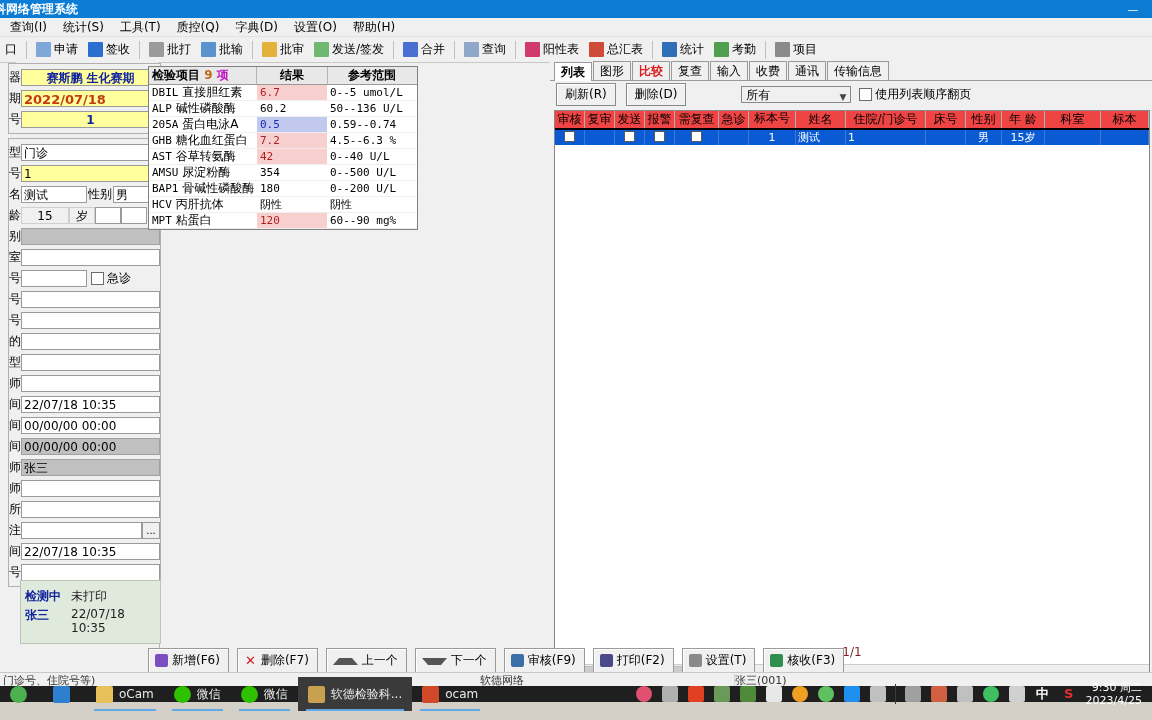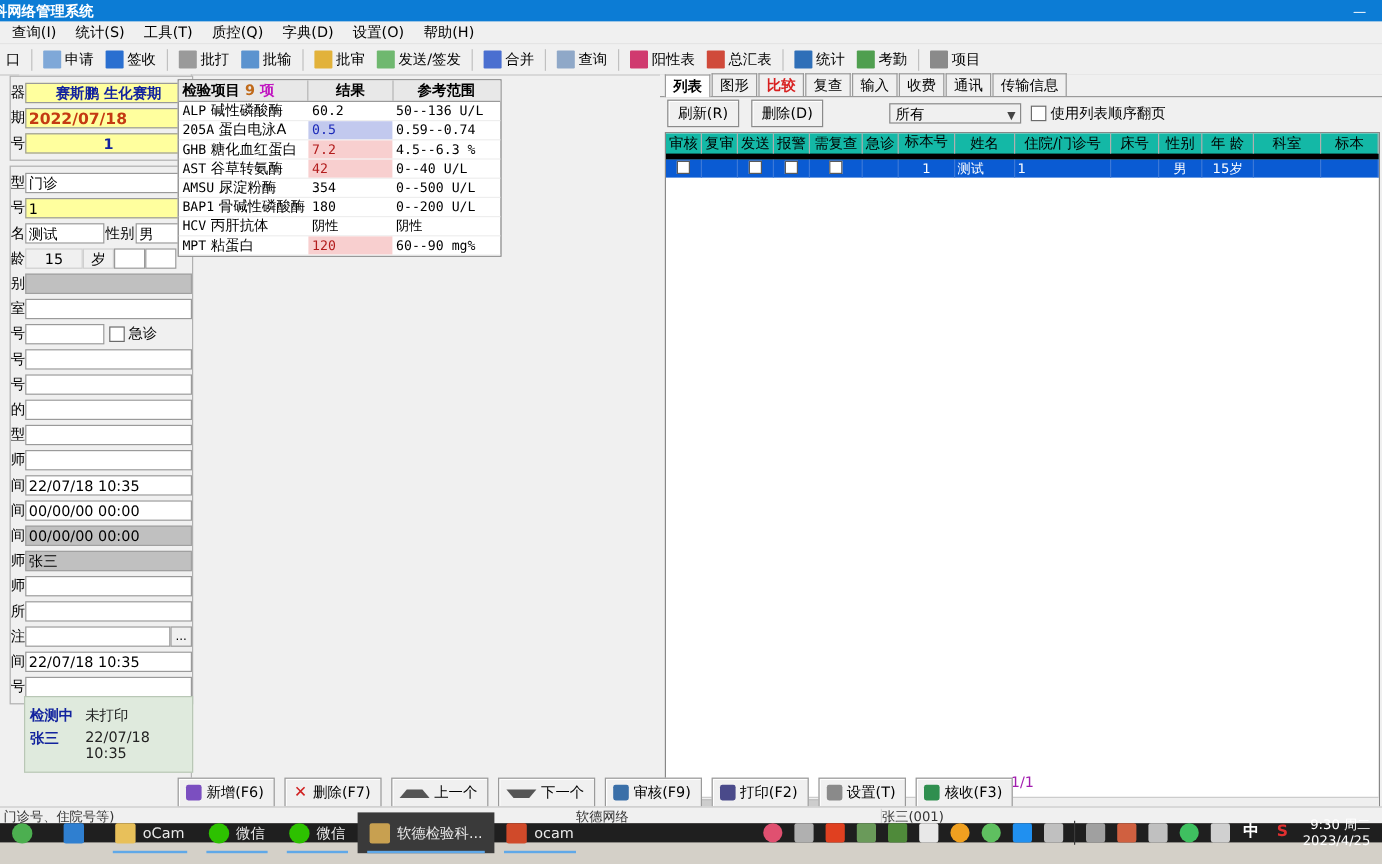--- a/index.html
+++ b/index.html
@@ -73,27 +73,27 @@
   .tab.active{background:#fff;font-weight:bold;position:relative;top:1px;}
   .tab.red{color:#d81f1f;font-weight:bold;}
   .ctlrow{display:flex;align-items:center;height:26px;padding-left:6px;}
   .btn{border:1px solid #8a8a8a;background:#f0f0f0;font-size:12px;padding:2px 8px;margin-right:10px;white-space:nowrap;box-shadow:inset 1px 1px 0 #fff;}
   .sel{width:110px;height:17px;border:1px solid #8a8a8a;background:#f0f0f0;font-size:12px;line-height:17px;padding-left:4px;position:relative;box-sizing:border-box;}
   .sel .carr{position:absolute;right:4px;top:2px;font-size:9px;color:#444;}
   .ckwrap{display:flex;align-items:center;margin-left:8px;font-size:12px;}
   .ckbox{width:11px;height:11px;border:1px solid #6b6b6b;background:#fff;margin-right:3px;flex:0 0 11px;}
 
   .grid{position:absolute;left:4px;top:48px;width:594px;height:570px;border:1px solid #888;background:#fff;overflow:hidden;}
-  .g-head{display:flex;height:17px;background:#14b8a6;border-bottom:5px solid #000000;}
+  .g-head{display:flex;height:17px;background:#ef4444;border-bottom:2px solid #000000;}
   .g-h{font-size:12px;text-align:center;border-right:1px solid #b0b0b0;height:17px;line-height:17px;overflow:hidden;white-space:nowrap;box-sizing:border-box;}
   .g-row{display:flex;height:15px;background:#0a5bd3;}
   .g-c{font-size:11px;border-right:1px solid #3b78d8;height:15px;line-height:15px;color:#fff;overflow:hidden;white-space:nowrap;box-sizing:border-box;padding-left:2px;}
   .g-c.ctr{text-align:center;padding-left:0;}
   .gck{width:9px;height:9px;background:#fff;border:1px solid #5a5a5a;display:inline-block;vertical-align:-1px;}
-  .pager{position:absolute;left:0;bottom:22px;width:594px;text-align:center;font-size:12px;color:#a21caf;}
+  .pager{position:absolute;left:0;bottom:22px;width:594px;text-align:center;font-size:12px;color:#7f1d1d;}
   .hscroll{position:absolute;left:0;bottom:0;width:594px;height:16px;background:#f0f0f0;border-top:1px solid #ccc;display:flex;align-items:center;}
   .hs-l{width:14px;height:15px;display:flex;align-items:center;justify-content:center;font-size:9px;color:#444;}
   .hs-track{flex:1;height:15px;background:#efefef;position:relative;}
   .hs-thumb{position:absolute;left:0;top:0;width:185px;height:15px;background:#cdcdcd;border:1px solid #bdbdbd;box-sizing:border-box;}
   .bottombtns{position:absolute;left:148px;top:648px;display:flex;align-items:center;}
   .bbtn{border:1px solid #9a9a9a;background:#f0f0f0;font-size:12px;padding:3px 8px 3px 6px;margin-right:8px;display:flex;align-items:center;white-space:nowrap;box-shadow:inset 1px 1px 0 #fff;}
   .bbico{width:13px;height:13px;margin-right:4px;flex:0 0 13px;}
 
   
   .statusbar{position:absolute;left:0;top:672px;width:1152px;height:14px;background:#f0f0f0;border-top:1px solid #c8c8c8;display:flex;align-items:center;font-size:11px;color:#333;}
@@ -323,20 +323,25 @@
       <div class="rt-head">
         <div class="rt-h c1">
           <span>检验项目</span>
           <span class="cnt">9</span>
           <span class="cnt2">项</span>
         </div>
         <div class="rt-h c2">结果</div>
         <div class="rt-h c3">参考范围</div>
       </div>
       <div id="rt-body">
+          <div class="rt-row">
+            <div class="rt-c n"><span style="font-family: &quot;DejaVu Sans Mono&quot;, &quot;Liberation Mono&quot;, monospace; font-size: 11px;">DBIL</span> <span>直接胆红素</span></div>
+            <div class="rt-c v hi-red">6.7</div>
+            <div class="rt-c r">0--5 umol/L</div>
+          </div>
           <div class="rt-row">
             <div class="rt-c n"><span style="font-family: &quot;DejaVu Sans Mono&quot;, &quot;Liberation Mono&quot;, monospace; font-size: 11px;">ALP</span> <span>碱性磷酸酶</span></div>
             <div class="rt-c v">60.2</div>
             <div class="rt-c r">50--136 U/L</div>
           </div>
           <div class="rt-row">
             <div class="rt-c n"><span style="font-family: &quot;DejaVu Sans Mono&quot;, &quot;Liberation Mono&quot;, monospace; font-size: 11px;">205A</span> <span>蛋白电泳A</span></div>
             <div class="rt-c v hi-blue">0.5</div>
             <div class="rt-c r">0.59--0.74</div>
           </div>

